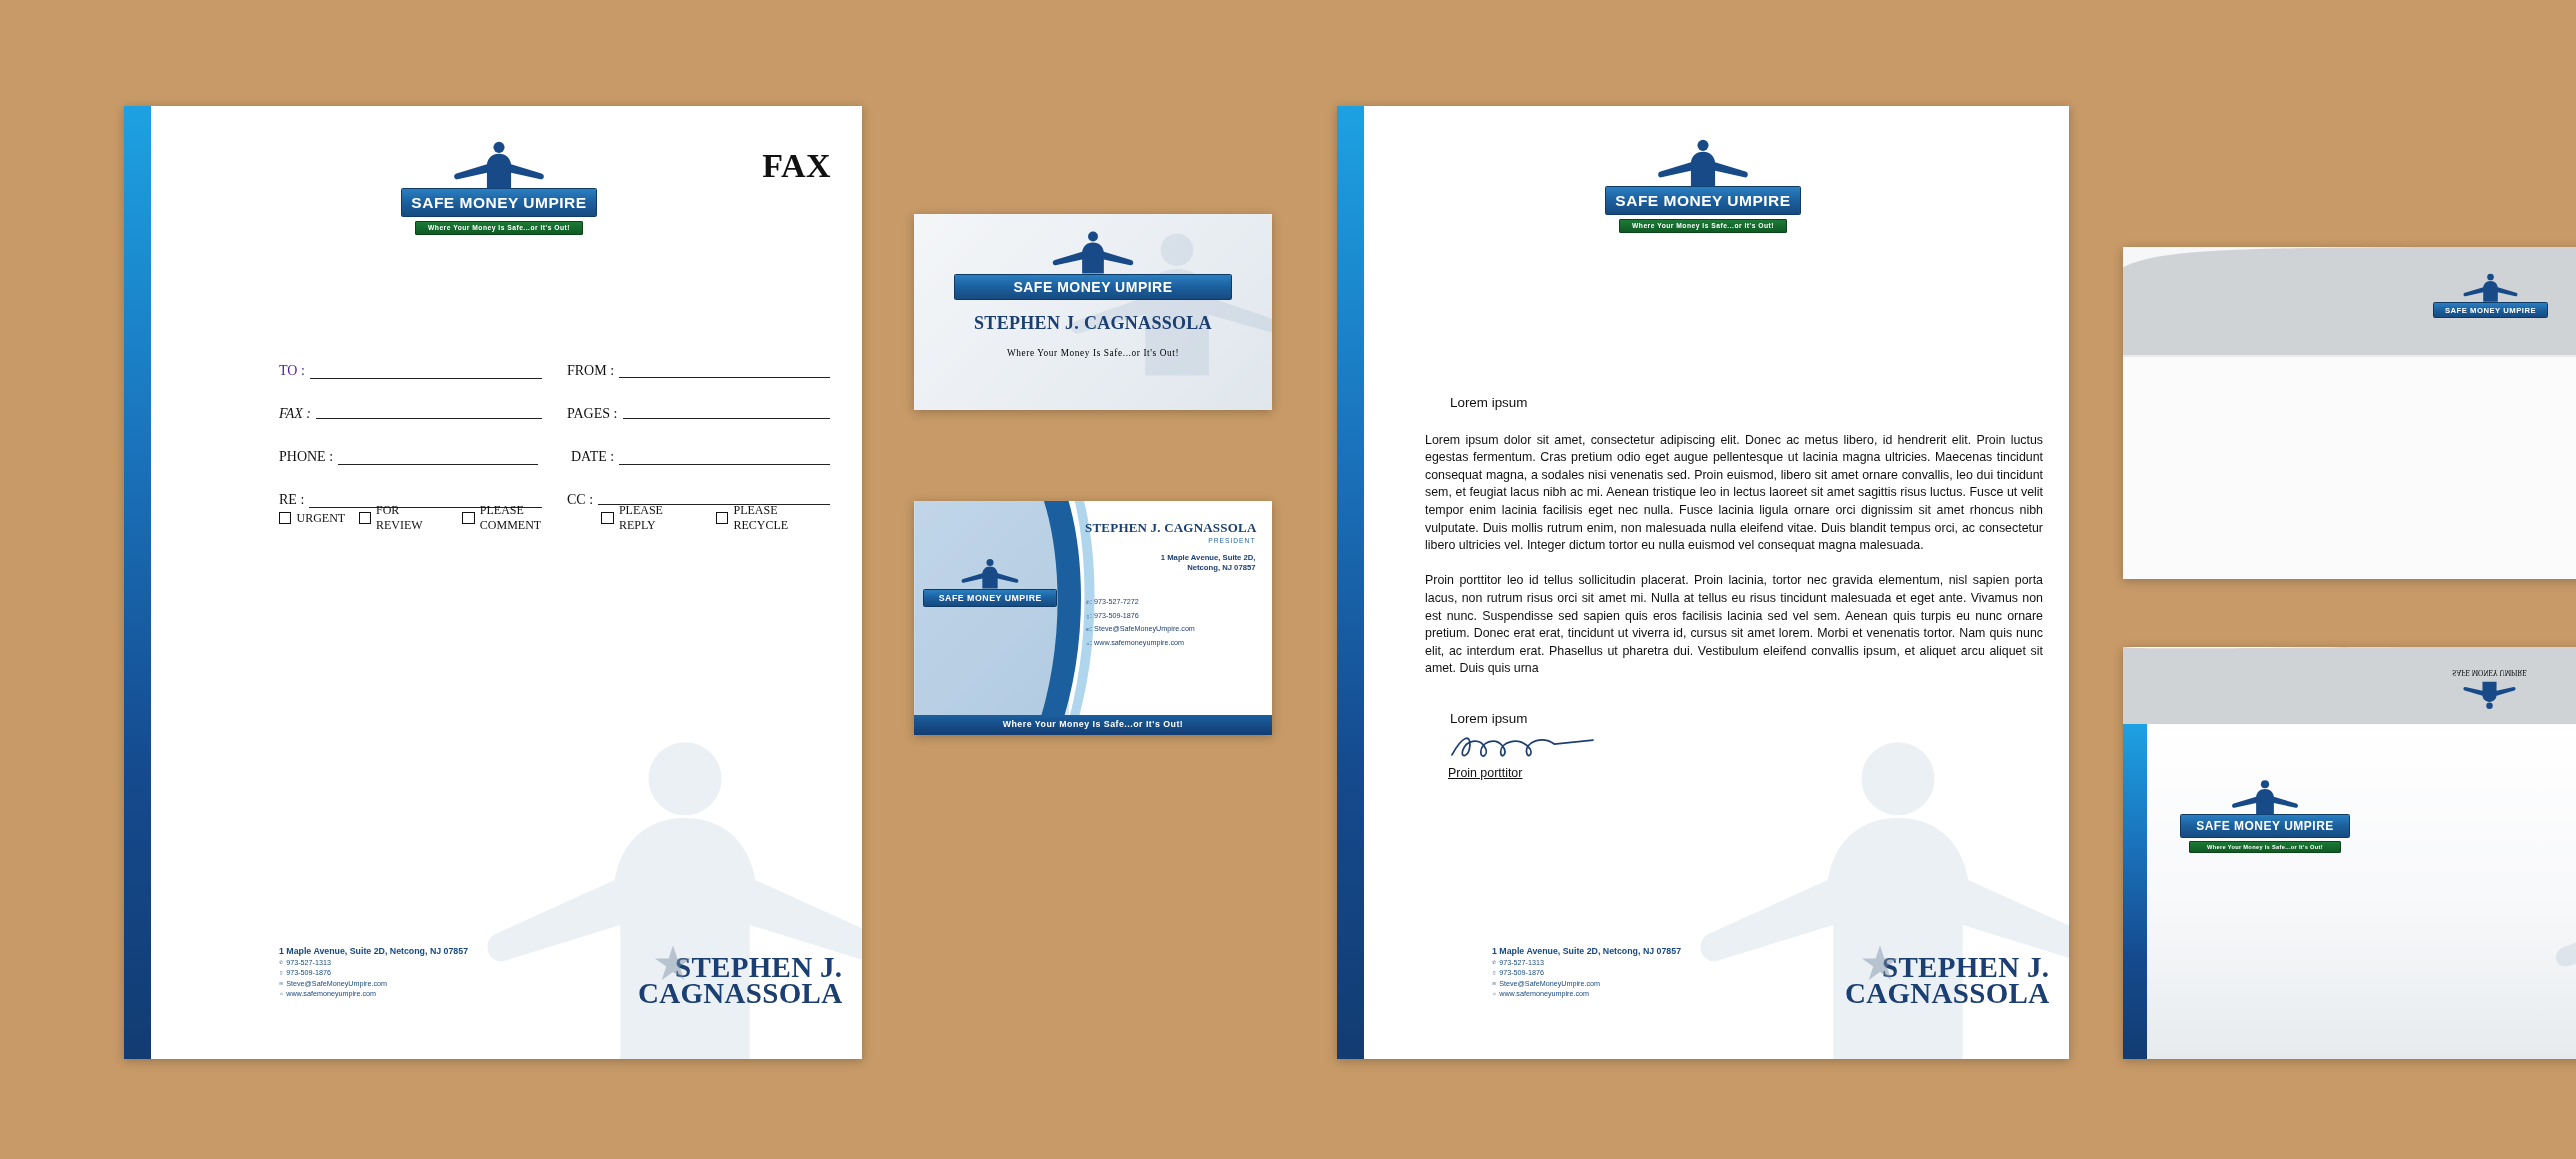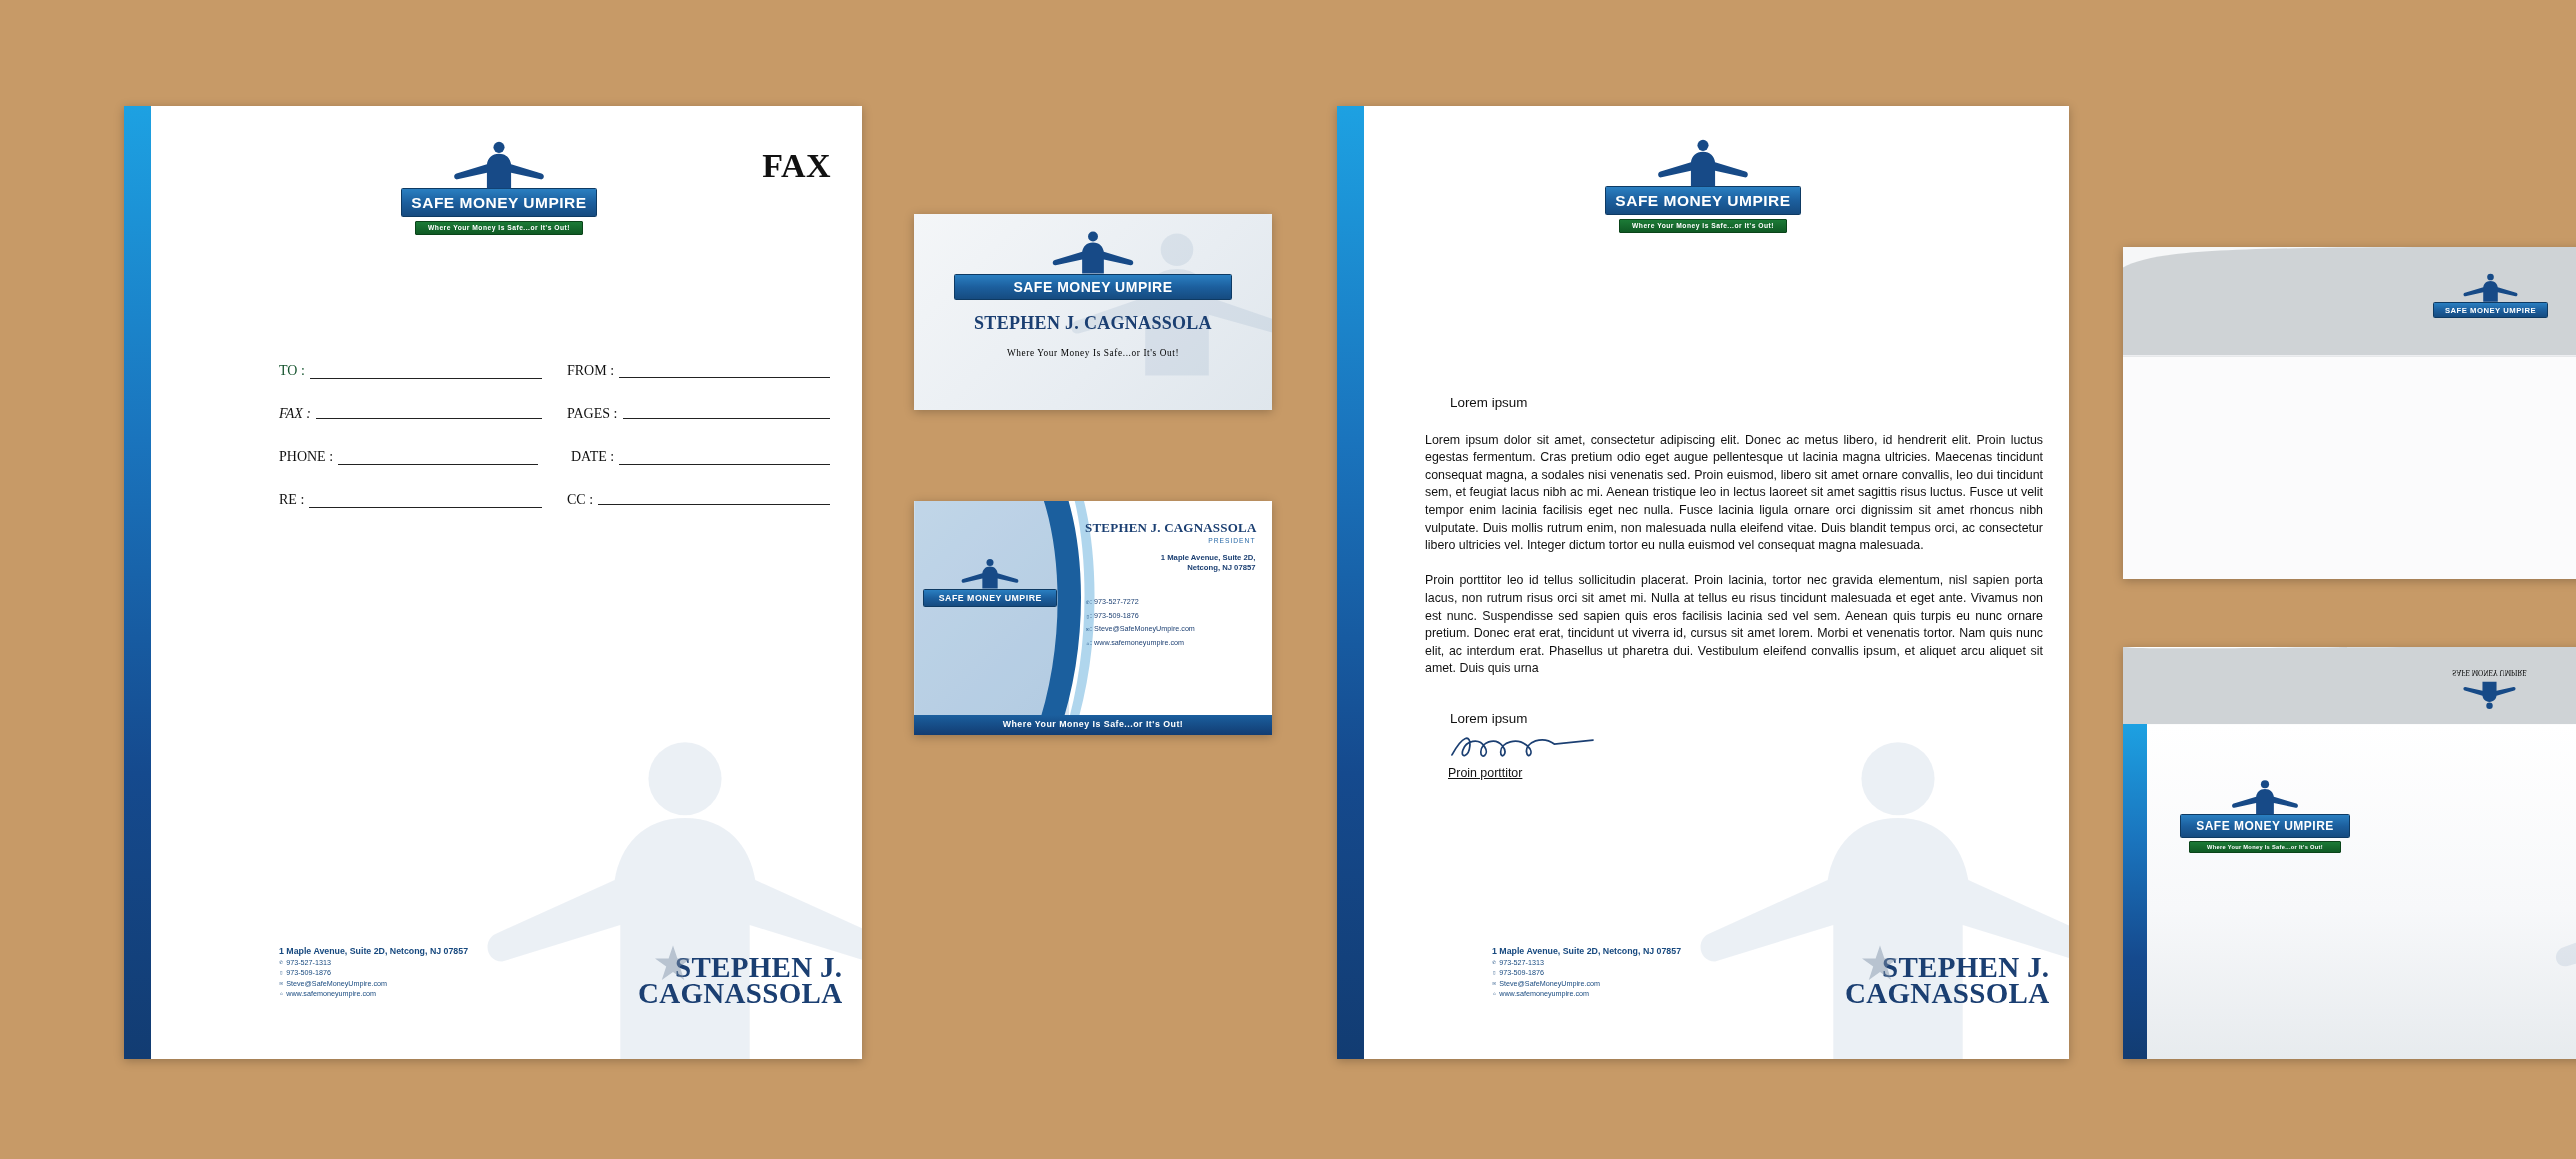--- a/index.html
+++ b/index.html
@@ -62,21 +62,21 @@
     </svg>
     <div class="bar-main" style="font-size:15.5px;padding:4.6px 0;margin-top:-3.1px;">SAFE MONEY UMPIRE</div>
     <div class="bar-sub" style="font-size:6.7px;padding:2.6px 0;margin:3.6px 14.4px 0 14.4px;letter-spacing:0.5px;">Where Your Money Is Safe...or It's Out!</div>
   </div>
 
   <div style="position:absolute;right:31px;top:41px;font-size:34px;font-weight:bold;color:#111;letter-spacing:0.5px;">FAX</div>
 
   <div style="position:absolute;left:155px;top:257px;width:551px;">
     <div class="fax-row" style="display:flex;gap:25px;margin-bottom:27px;">
       <div style="flex:1;display:flex;align-items:flex-end;">
-        <span style="font-size:14px;color:#14532d;white-space:nowrap;">TO :</span>
+        <span style="font-size:14px;color:#4c1d95;white-space:nowrap;">TO :</span>
         <span class="hr-line" style="flex:1;height:12.4px;margin-left:5.2px;"></span>
       </div>
       <div style="flex:1;display:flex;align-items:center;">
         <span style="font-size:14px;color:#111;white-space:nowrap;">FROM :</span>
         <span class="hr-line" style="flex:1;height:12.4px;margin-left:5.2px;"></span>
       </div>
     </div>
     <div class="fax-row" style="display:flex;gap:25px;margin-bottom:27px;">
       <div style="flex:1;display:flex;align-items:flex-start;font-style:italic;">
         <span style="font-size:14px;color:#111;white-space:nowrap;">FAX :</span>
@@ -102,20 +102,32 @@
         <span style="font-size:14px;color:#111;white-space:nowrap;">RE :</span>
         <span class="hr-line" style="flex:1;height:12.4px;margin-left:5.2px;"></span>
       </div>
       <div style="flex:1;display:flex;align-items:flex-start;">
         <span style="font-size:14px;color:#111;white-space:nowrap;">CC :</span>
         <span class="hr-line" style="flex:1;height:12.4px;margin-left:5.2px;"></span>
       </div>
     </div>
   </div>
 
+  <div style="position:absolute;left:155px;top:397px;width:556px;display:flex;align-items:center;gap:13.4px;">
+    <span style="width:10.3px;height:10.3px;border:0.8px solid #111;display:inline-block;"></span>
+    <span style="font-size:12px;color:#111;margin-left:-8.2px;">URGENT</span>
+    <span style="width:10.3px;height:10.3px;border:0.8px solid #111;display:inline-block;"></span>
+    <span style="font-size:12px;color:#111;margin-left:-8.2px;">FOR REVIEW</span>
+    <span style="width:10.3px;height:10.3px;border:0.8px solid #111;display:inline-block;"></span>
+    <span style="font-size:12px;color:#111;margin-left:-8.2px;">PLEASE COMMENT</span>
+    <span style="width:10.3px;height:10.3px;border:0.8px solid #111;display:inline-block;"></span>
+    <span style="font-size:12px;color:#111;margin-left:-8.2px;">PLEASE REPLY</span>
+    <span style="width:10.3px;height:10.3px;border:0.8px solid #111;display:inline-block;"></span>
+    <span style="font-size:12px;color:#111;margin-left:-8.2px;">PLEASE RECYCLE</span>
+  </div>
 
   <div style="position:absolute;left:155px;bottom:61px;">
     <div class="footer-addr" style="font-size:8.8px;">1 Maple Avenue, Suite 2D, Netcong, NJ 07857</div>
     <div class="footer-lines" style="font-size:7.2px;">
       <div>
           <span class="fi">✆</span>
           <span>973-527-1313</span>
         </div>
       <div>
           <span class="fi">▯</span>

